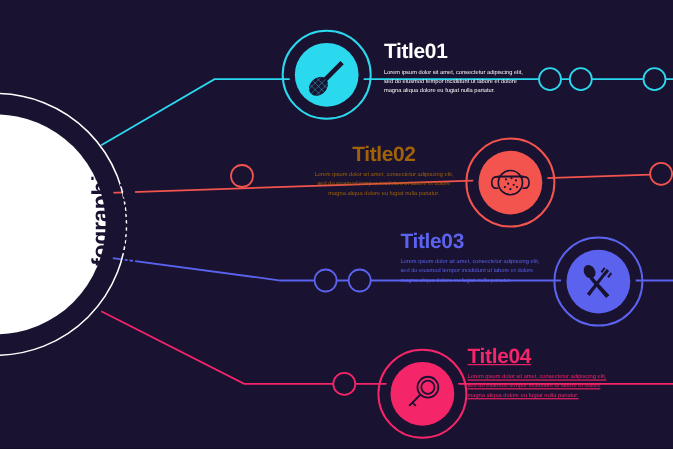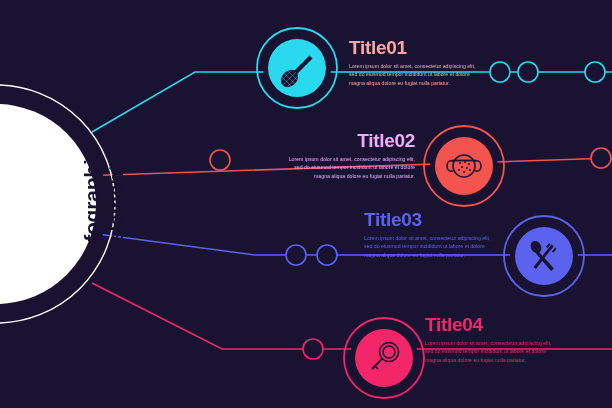--- a/index.html
+++ b/index.html
@@ -42,24 +42,24 @@
   }
   .ta-left  { text-align: left; }
   .ta-right { text-align: right; }
 
   
   #block-01 { left: 349px; top: 38px; }
   #block-02 { left: 283px; top: 131px; }
   #block-03 { left: 364px; top: 210px; }
   #block-04 { left: 425px; top: 315px; }
 
-  #block-01 .title, #block-01 .body-text { color: #fca5a5; }
-  #block-02 .title, #block-02 .body-text { color: #f0abfc; }
+  #block-01 .title, #block-01 .body-text { color: #ffffff; }
+  #block-02 .title, #block-02 .body-text { color: #a16207; text-align: center; }
   #block-03 .title, #block-03 .body-text { color: #5b63ee; }
-  #block-04 .title, #block-04 .body-text { color: #f5256a; }
+  #block-04 .title, #block-04 .body-text { color: #f5256a; text-decoration: underline; }
 
   #hub-label {
     position: absolute;
     left: -46px;
     top: 204px;
     width: 300px;
     transform: translate(0, -50%) rotate(-90deg);
     transform-origin: 50% 50%;
     text-align: center;
     color: #191230;

